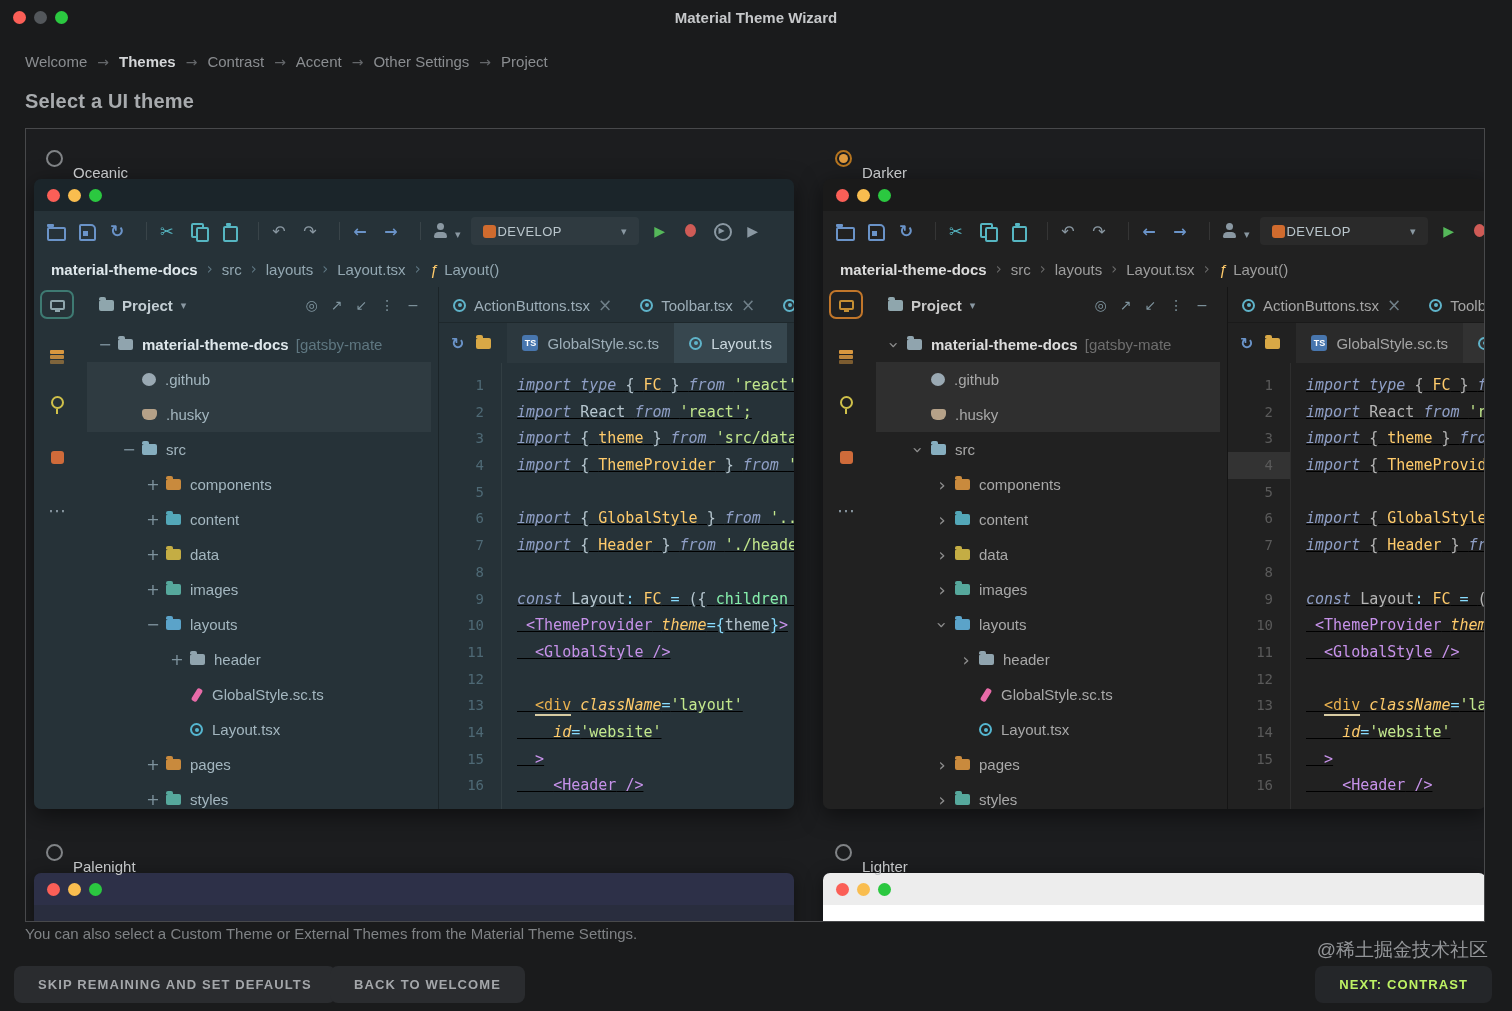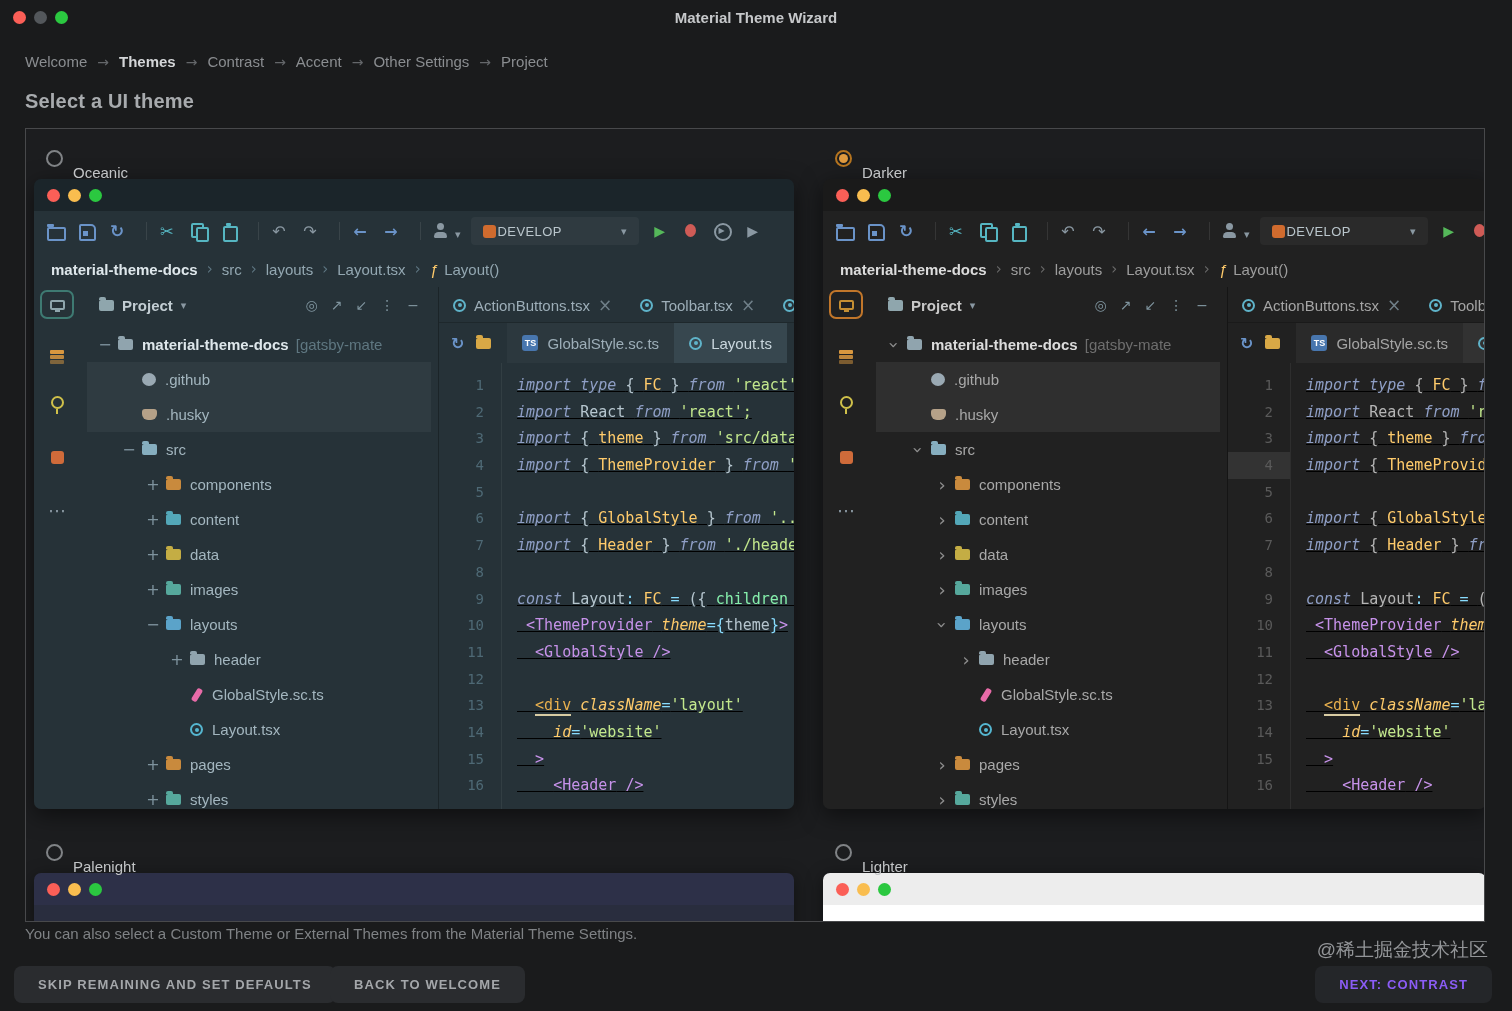--- a/index.html
+++ b/index.html
@@ -163,21 +163,21 @@
   #cell-palenight .sliver { width:760px; }
   #cell-lighter .sliver { width:663px; }
   .sl-titlebar { height:32px; display:flex; align-items:center; padding-left:13px; gap:8px; }
   .sl-body { height:26px; }
 
   
   .hint { position:absolute; left:25px; top:925px; font-size:15px; color:#7F8285; }
   .wbtn { position:absolute; height:37px; padding:0 24px; background:#2A2C2F; border:none; border-radius:8px; color:#A4A7AA; font-family:inherit; font-size:13px; font-weight:bold; letter-spacing:1.1px; }
   #btn-skip { left:14px; bottom:8px; }
   #btn-back { left:330px; bottom:8px; }
-  #btn-next { right:20px; bottom:8px; background:#242629; color:#8b5cf6; }
+  #btn-next { right:20px; bottom:8px; background:#242629; color:#bef264; }
   .watermark { position:absolute; right:24px; bottom:48px; font-size:19px; color:#939598; z-index:5; }
 </style>
 </head>
 <body>
 
 <div class="titlebar">
   <span class="tl red"></span>
   <span class="tl gray"></span>
   <span class="tl green"></span>
 </div>

